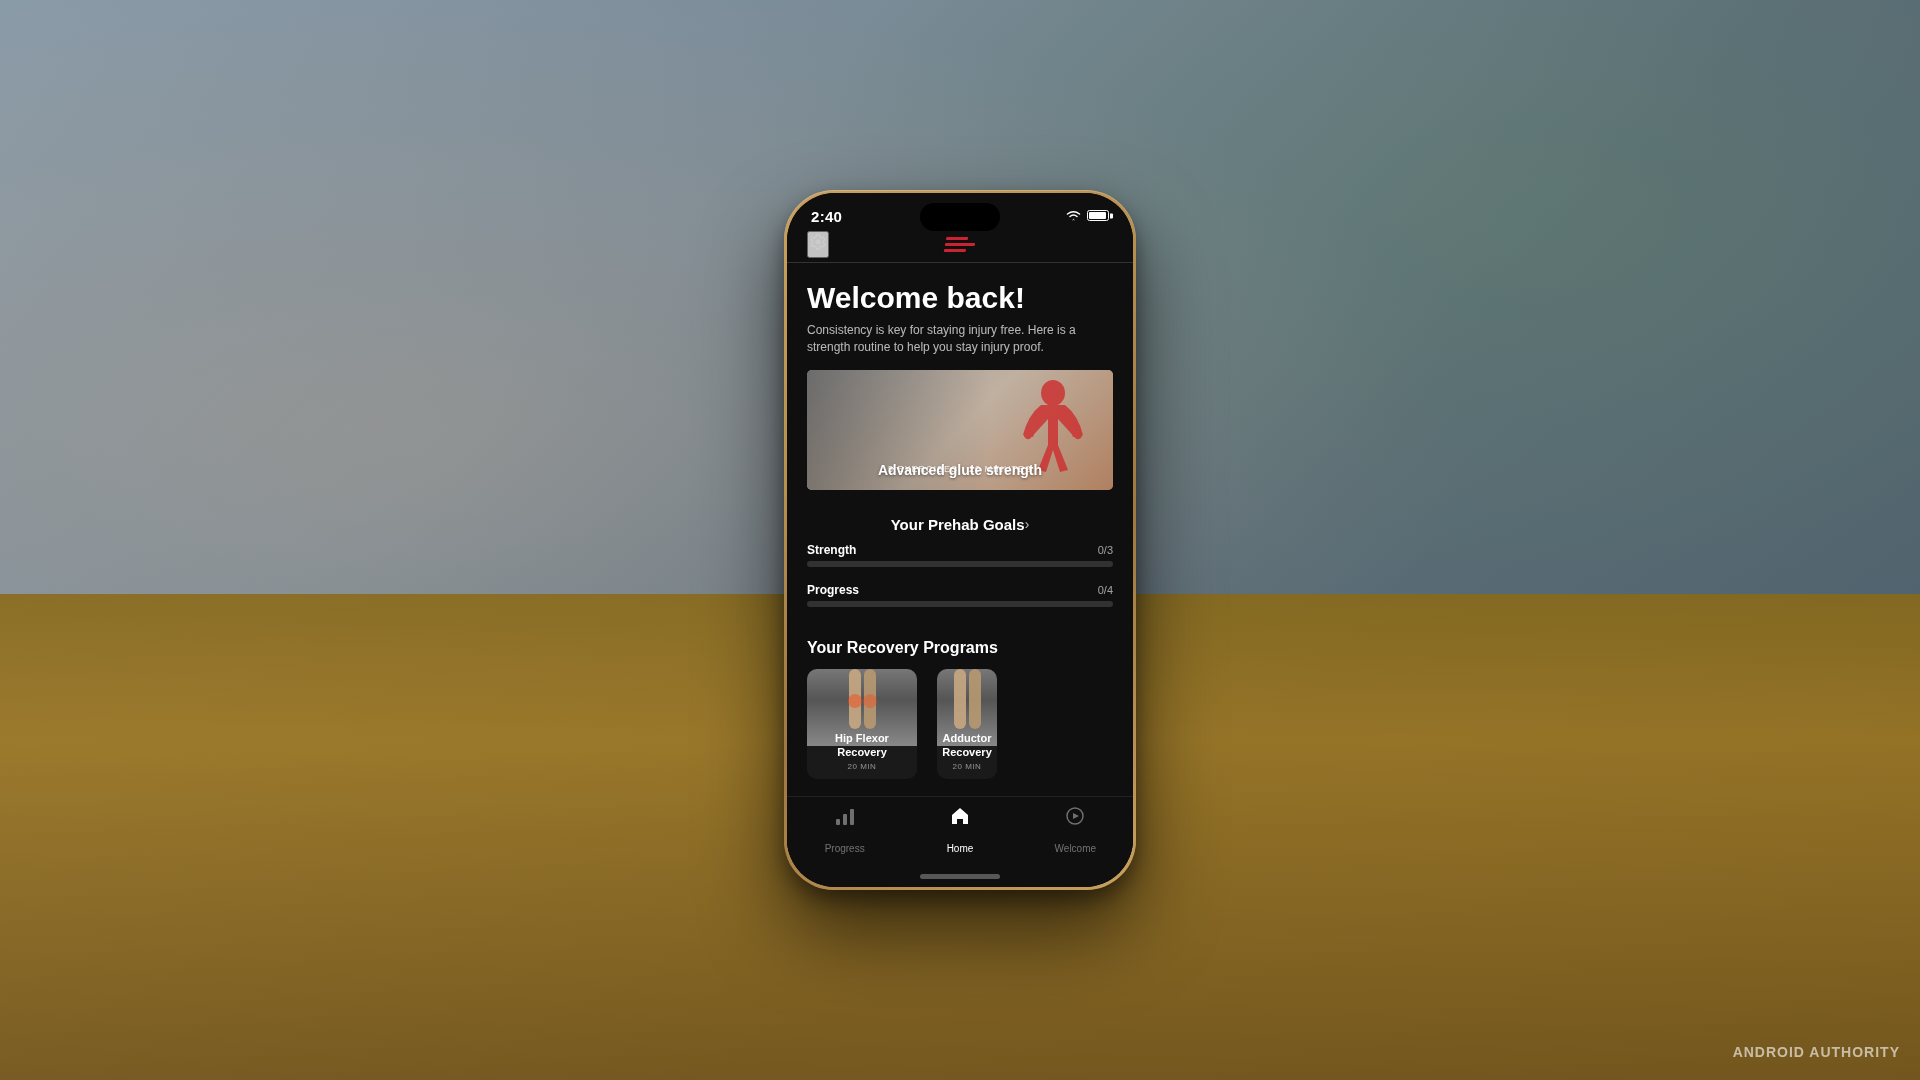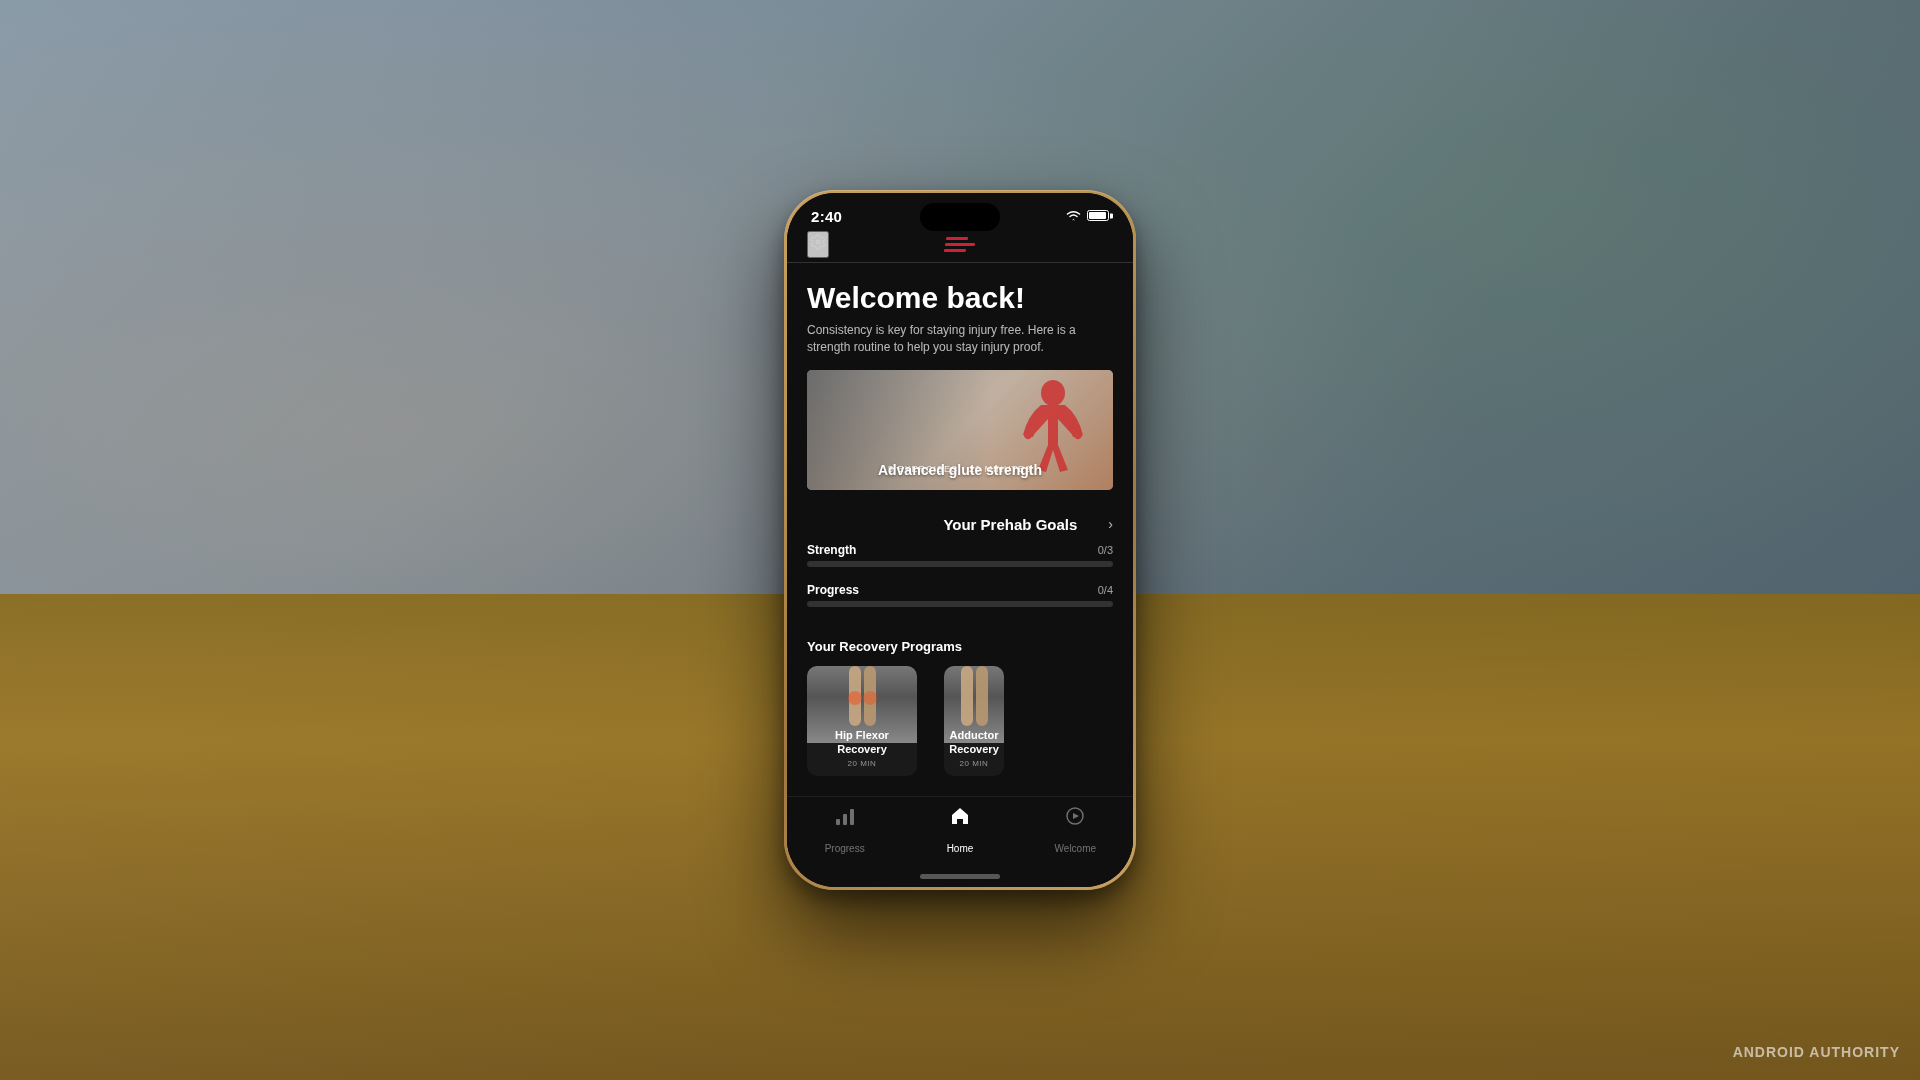--- a/index.html
+++ b/index.html
@@ -230,24 +230,23 @@
       font-size: 9px;
       color: rgba(255,255,255,0.8);
       letter-spacing: 1px;
       text-transform: uppercase;
       z-index: 2;
     }
 
     
     .section-header {
       display: flex;
-      justify-content: flex-end;
+      justify-content: center;
       align-items: center;
       padding: 16px 20px 10px;
-      gap: 31px;
     }
 
     .section-title {
       font-size: 15px;
       font-weight: 700;
       color: #fff;
     }
 
     .section-arrow {
       color: #fff;
@@ -294,30 +293,30 @@
       border-radius: 3px;
       width: 0%;
     }
 
     
     .recovery-section {
       padding: 16px 0 10px;
     }
 
     .recovery-title {
-      font-size: 13px;
+      font-size: 16px;
       font-weight: 700;
       color: #fff;
       padding: 0 20px;
       margin-bottom: 12px;
     }
 
     .recovery-scroll {
       display: flex;
-      gap: 27px;
+      gap: 20px;
       padding: 0 20px;
       overflow-x: auto;
     }
 
     .recovery-scroll::-webkit-scrollbar { display: none; }
 
     .recovery-card {
       width: 110px;
       height: 110px;
       background: #1a1a1a;

